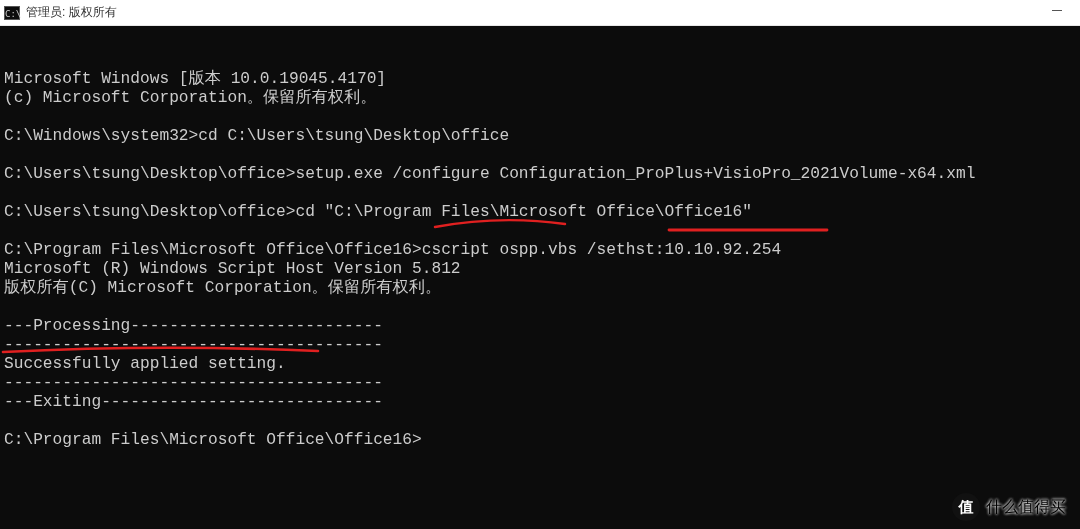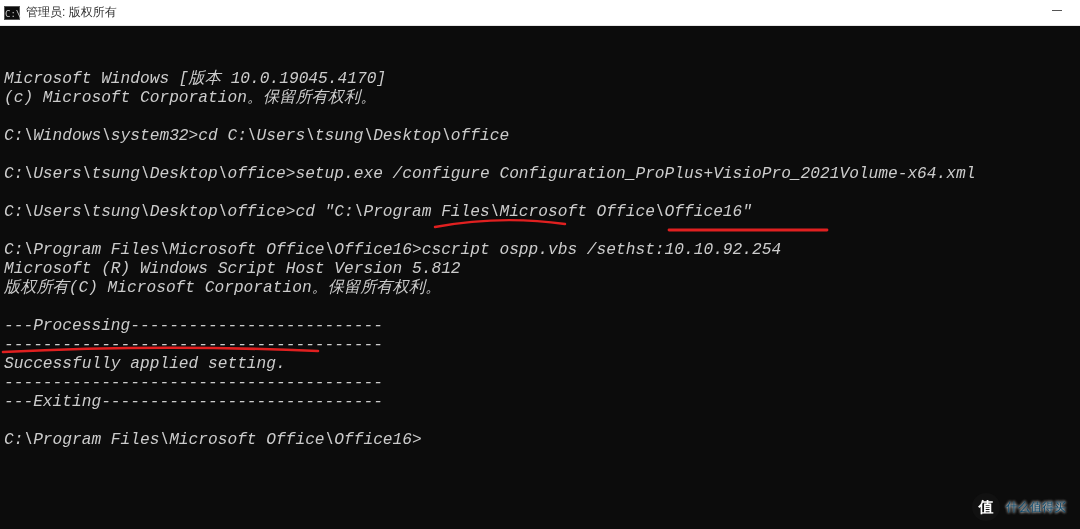--- a/index.html
+++ b/index.html
@@ -49,21 +49,21 @@
       background: #0c0c0c;
       padding: 6px 4px;
       font-family: "NSimSun", "SimSun", Consolas, "Courier New", monospace;
       font-size: 16.2px;
       color: #cccccc;
       line-height: 19px;
       white-space: pre;
       overflow: hidden;
       position: relative;
     }
-    .terminal-content { position: relative; z-index: 1; font-style: italic; }
+    .terminal-content { position: relative; z-index: 1; }
     .annot {
       position: absolute;
       z-index: 2;
       pointer-events: none;
     }
     .watermark {
       position: absolute;
       right: 14px;
       bottom: 8px;
       display: flex;
@@ -77,23 +77,23 @@
       border-radius: 50%;
       background: #111;
       color: #fff;
       font-size: 15px;
       line-height: 28px;
       text-align: center;
       font-weight: bold;
       font-family: "Microsoft YaHei", sans-serif;
     }
     .wm-text {
-      font-size: 12px;
+      font-size: 16px;
       font-family: "Microsoft YaHei", sans-serif;
-      color: #0c4a6e;
+      color: #000000;
       font-weight: 500;
       text-shadow: 0 0 3px #fff, 0 0 3px #fff;
     }
   </style>
 </head>
 <body>
 
 <div class="title-bar">
   <div class="title-icon">C:\</div>
   <span class="title-text">管理员: 版权所有</span>

